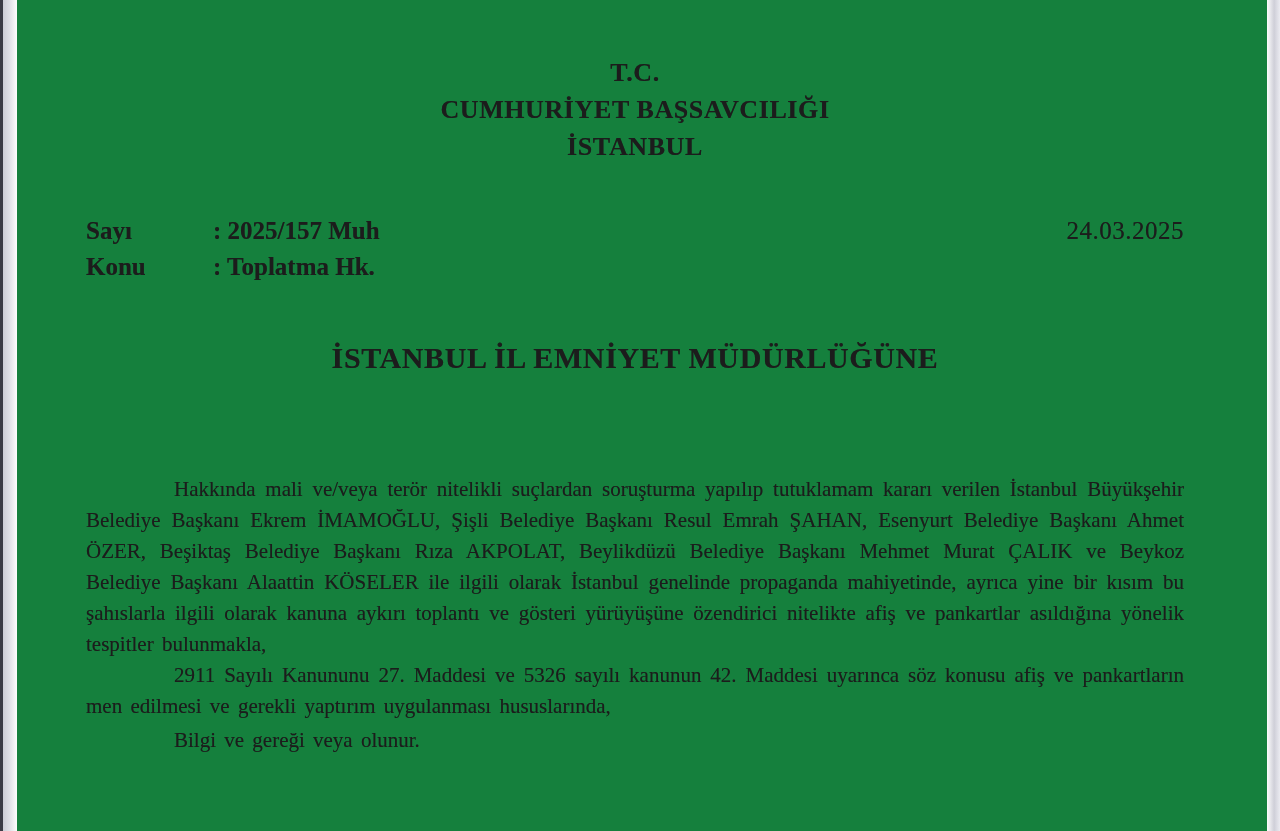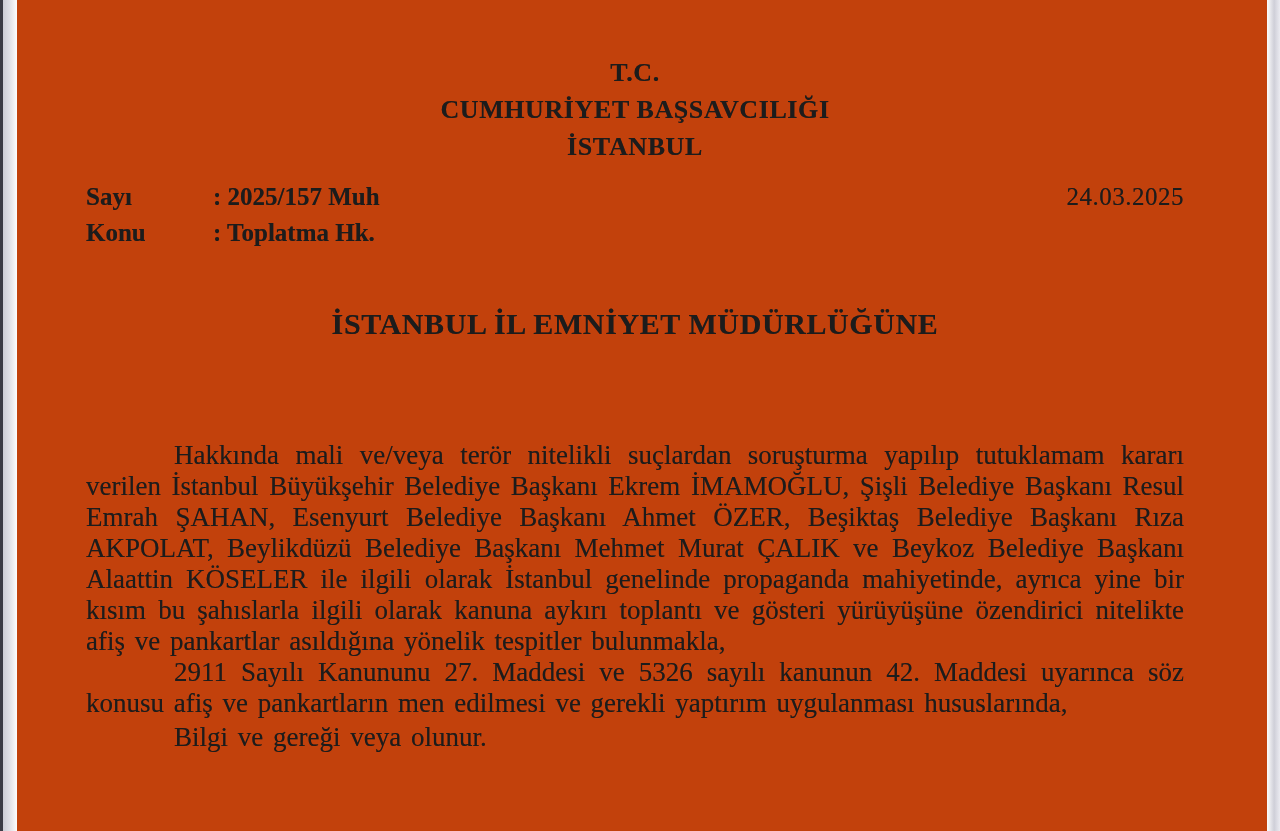--- a/index.html
+++ b/index.html
@@ -4,21 +4,21 @@
 <style>
   html, body {
     margin: 0;
     padding: 0;
     background: #ffffff;
   }
   .scan-page {
     position: relative;
     width: 1280px;
     height: 831px;
-    background: #c2410c;
+    background: #15803d;
     overflow: hidden;
     font-family: "Liberation Serif", "DejaVu Serif", serif;
     color: #1c1c1c;
   }
   
   .edge-left-dark {
     position: absolute;
     left: 0; top: 0; bottom: 0;
     width: 3px;
     background: #3c3c46;
@@ -44,21 +44,21 @@
   .doc-header {
     margin-top: 54px;
     text-align: center;
     font-weight: bold;
     font-size: 26px;
     line-height: 37px;
     letter-spacing: 0.6px;
     text-shadow: 0 0 0.6px rgba(25,25,25,0.55);
   }
   .meta {
-    margin-top: 14px;
+    margin-top: 48px;
     font-size: 25px;
     line-height: 36px;
     font-weight: bold;
     text-shadow: 0 0 0.6px rgba(25,25,25,0.5);
   }
   .meta-row {
     display: flex;
     align-items: baseline;
   }
   .meta-label {
@@ -73,21 +73,21 @@
   .addressee {
     margin-top: 56px;
     text-align: center;
     font-weight: bold;
     font-size: 30px;
     letter-spacing: 0.6px;
     text-shadow: 0 0 0.6px rgba(25,25,25,0.55);
   }
   .doc-body {
     margin-top: 99px;
-    font-size: 27px;
+    font-size: 21px;
     line-height: 31px;
     text-align: justify;
     word-spacing: 3px;
     text-shadow: 0 0 0.6px rgba(25,25,25,0.45);
   }
   .doc-body p {
     margin: 0;
     text-indent: 88px;
   }
   .doc-body p.closing {

